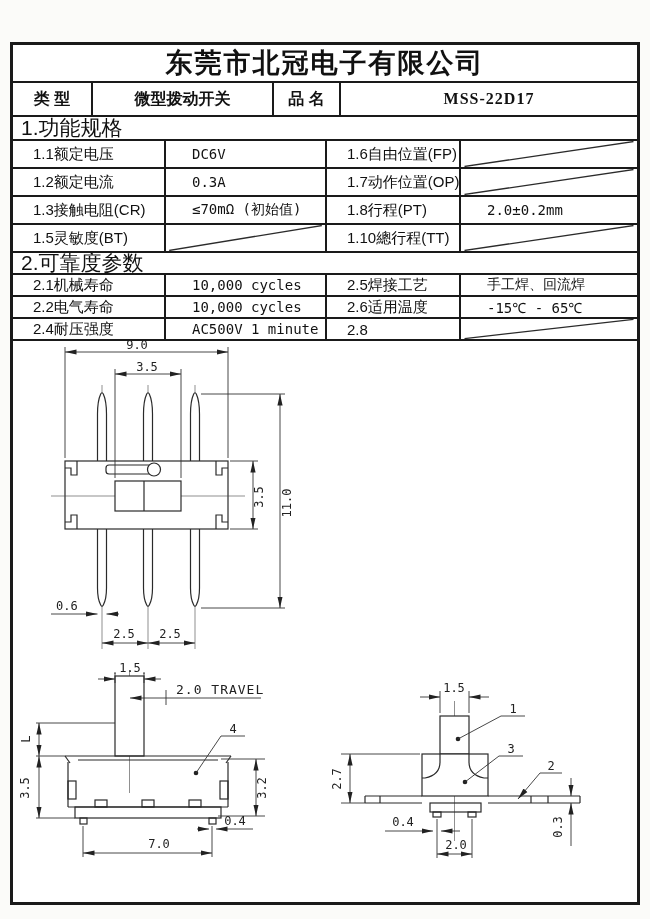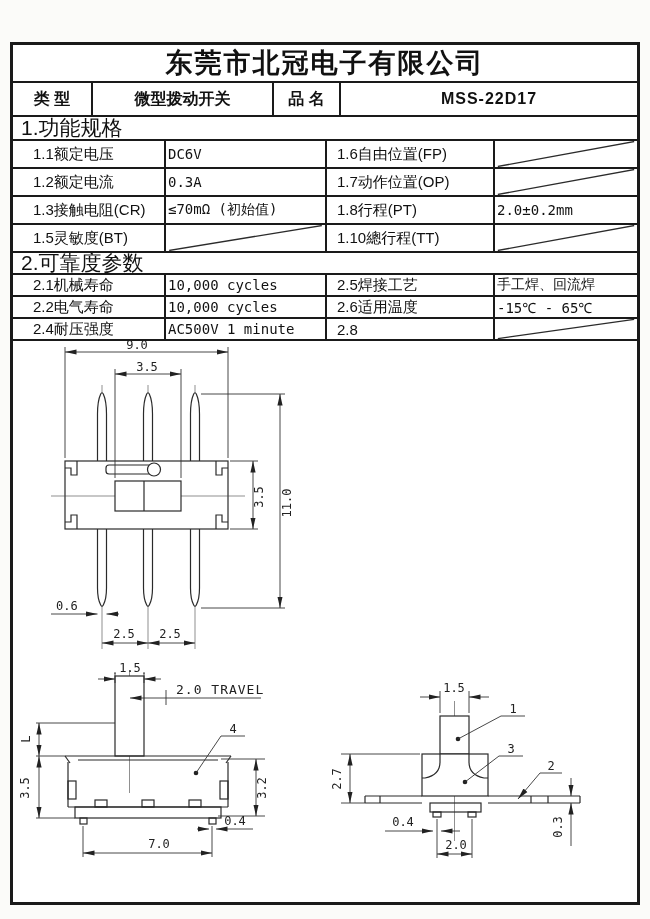--- a/index.html
+++ b/index.html
@@ -9,27 +9,27 @@
        border:3px solid #1a1a1a;background:#fff;}
   .r{display:flex;box-sizing:border-box;border-bottom:2px solid #1a1a1a;align-items:stretch;}
   .c{box-sizing:border-box;border-right:2px solid #1a1a1a;display:flex;align-items:center;
      overflow:hidden;white-space:nowrap;}
   .c:last-child{border-right:none;}
   .title-row{height:38px;justify-content:center;align-items:center;}
   .title-row .t{font-size:27px;font-weight:700;letter-spacing:2px;}
   .head-row{height:34px;}
   .head-row .c{justify-content:center;font-size:16px;font-weight:700;}
   .h1{width:80px;} .h2{width:181px;} .h3{width:67px;} .h4{flex:1;}
-  .h4{font-family:Liberation Sans, sans-serif;font-weight:400;letter-spacing:1px;font-size:15px;}
+  .h4{font-family:Liberation Serif, serif;font-weight:400;letter-spacing:1px;font-size:15px;}
   .sec-row{height:24px;font-size:21px;padding-left:8px;align-items:center;}
   .sec2{height:22px;}
   .spec{height:28px;font-size:15px;}
   .spec2{height:22px;}
-  .c1{width:153px;padding-left:20px;} .c2{width:161px;} .c3{width:168px;padding-left:10px;} .c4{flex:1;}
-  .val{font-family:"DejaVu Sans Mono",monospace;font-size:14px;padding-left:2px;}
+  .c1{width:153px;padding-left:20px;} .c2{width:161px;} .c3{width:134px;padding-left:20px;} .c4{flex:1;}
+  .val{font-family:"DejaVu Sans Mono",monospace;font-size:14px;padding-left:26px;}
   .na{position:relative;padding:0;}
   .slash{position:absolute;left:0;top:0;width:100%;height:100%;}
   .slash line{stroke:#2b2b2b;stroke-width:1.3;}
   .draw{position:relative;height:519px;border-bottom:none;display:block;}
   svg text{font-family:"DejaVu Sans Mono",monospace;font-size:12px;fill:#222;}
   svg .big{font-size:13px;letter-spacing:1px;}
   svg .obj{stroke:#2a2a2a;stroke-width:1.2;fill:none;}
   svg .objf{stroke:#2a2a2a;stroke-width:1.2;fill:#fff;}
   svg .dim{stroke:#333;stroke-width:0.9;fill:none;}
   svg .cl{stroke:#444;stroke-width:0.6;fill:none;}

